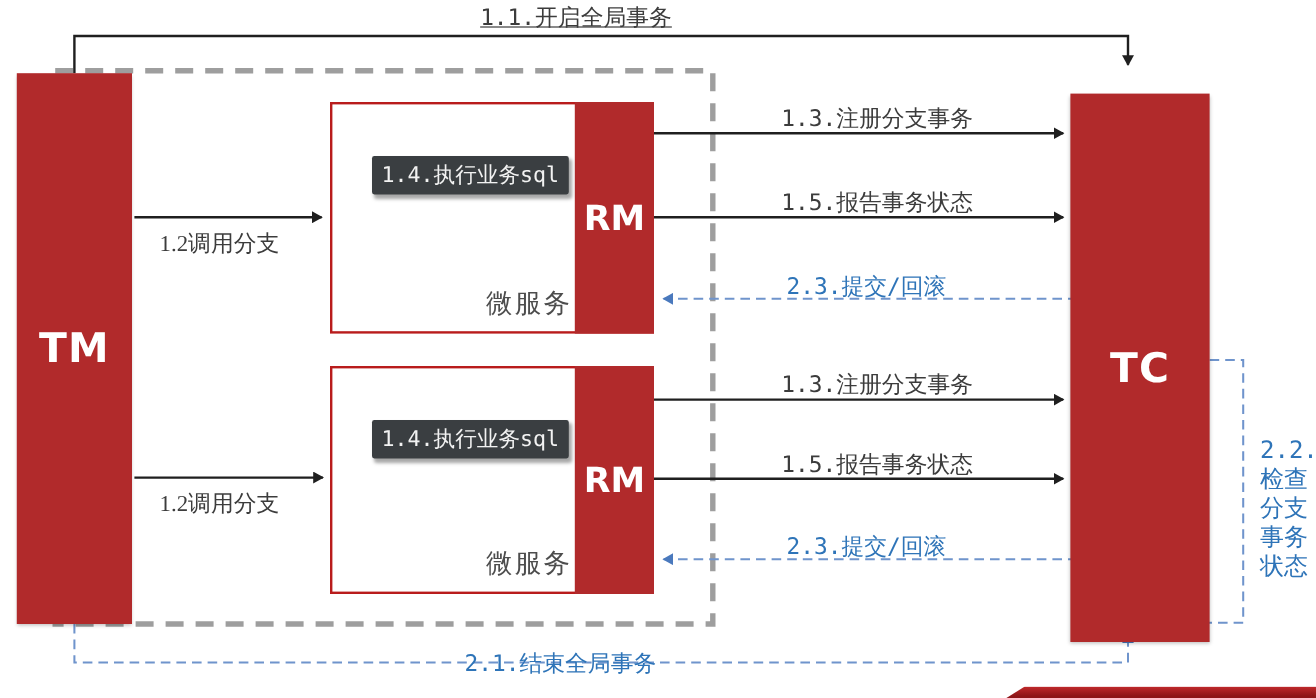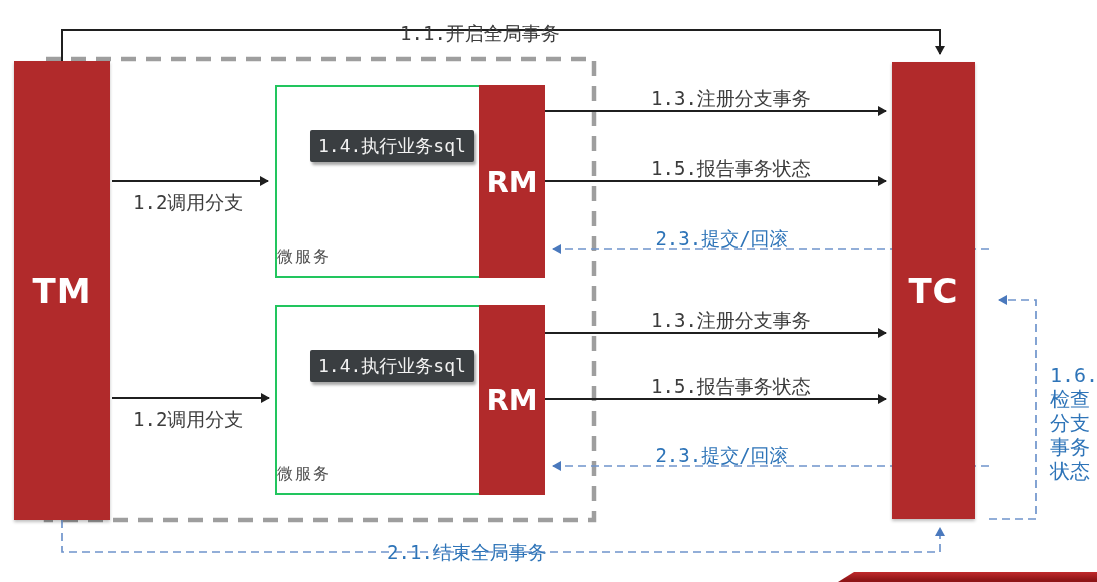--- a/index.html
+++ b/index.html
@@ -13,55 +13,55 @@
 
   
   .actor{
     position:absolute;background:#b12a2b;color:#ffffff;
     display:flex;align-items:center;justify-content:center;
     font-weight:bold;font-size:34px;letter-spacing:1px;
     box-shadow:0 2px 3px rgba(0,0,0,.25);
     z-index:3;
   }
   #tm{left:14px;top:61px;width:96px;height:459px;}
-  #tc{left:892px;top:62px;width:83px;height:457px;}
+  #tc{left:892px;top:78px;width:116px;height:457px;}
 
   
   .msbox{
     position:absolute;left:275px;width:270px;background:#ffffff;
-    border:2px solid #22c55e;z-index:3;
+    border:2px solid #b91c1c;z-index:3;
   }
   #ms1{top:85px;height:193px;}
   #ms2{top:305px;height:190px;}
   .rmbar{
     position:absolute;right:-2px;top:-2px;bottom:-2px;width:66px;
     background:#b12a2b;color:#fff;display:flex;align-items:center;justify-content:center;
     font-weight:bold;font-size:29px;
   }
   .sqlbadge{
     position:absolute;left:33px;top:43px;
     background:#3a3e41;color:#f2f2f2;
     font-family:"DejaVu Sans Mono","Liberation Mono",monospace;
     font-size:18px;padding:4px 8px;border-radius:2px;
     box-shadow:2px 3px 3px rgba(0,0,0,.35);
     white-space:nowrap;z-index:4;
   }
   .mslabel{
-    position:absolute;left:0;right:66px;bottom:8px;text-align:left;
-    color:#4d4d4d;font-size:16px;letter-spacing:2px;
+    position:absolute;left:0;right:66px;bottom:8px;text-align:right;
+    color:#4d4d4d;font-size:22px;letter-spacing:2px;
   }
 
   
   .elabel{
     position:absolute;white-space:nowrap;z-index:4;
     font-family:"DejaVu Sans Mono","Liberation Mono",monospace;
     font-size:19px;color:#3c3c3c;transform:translateX(-50%);
   }
   .elabel.blue{color:#2e74b8;text-align:center;}
-  .elabel.left{transform:none;}
+  .elabel.left{transform:none;font-family:Liberation Serif, serif;}
   #lbl-e22{
     position:absolute;left:1050px;top:363px;z-index:4;
     font-family:"DejaVu Sans Mono","Liberation Mono",monospace;
     font-size:20px;line-height:24px;color:#2e74b8;white-space:nowrap;
   }
 
   
   #ribbon{
     position:absolute;left:824px;top:572px;width:273px;height:10px;z-index:5;
     background:linear-gradient(to bottom,#c12a2c 0%,#8e1517 80%);
@@ -120,37 +120,37 @@
   </div>
 
   <div id="ms2" class="msbox">
     <div class="sqlbadge">1.4.执行业务sql</div>
     <div class="rmbar">
       <span>RM</span>
     </div>
     <div class="mslabel">微服务</div>
   </div>
 
-  <div class="elabel" style="left:480px;top:21px;">1.1.开启全局事务</div>
+  <div class="elabel" style="left:480px;top:2px;text-decoration:underline;">1.1.开启全局事务</div>
 
   <div class="elabel left" style="left:133px;top:190px;">1.2调用分支</div>
   <div class="elabel left" style="left:133px;top:407px;">1.2调用分支</div>
 
   <div class="elabel" style="left:731px;top:86px;">1.3.注册分支事务</div>
   <div class="elabel" style="left:731px;top:156px;">1.5.报告事务状态</div>
   <div class="elabel blue" style="left:722px;top:226px;">2.3.提交/回滚</div>
 
   <div class="elabel" style="left:731px;top:308px;">1.3.注册分支事务</div>
   <div class="elabel" style="left:731px;top:374px;">1.5.报告事务状态</div>
   <div class="elabel blue" style="left:722px;top:443px;">2.3.提交/回滚</div>
 
   <div class="elabel blue" style="left:467px;top:540px;">2.1.结束全局事务</div>
 
   <div id="lbl-e22">
-    <div>1.6.</div>
+    <div>2.2.</div>
     <div>检查</div>
     <div>分支</div>
     <div>事务</div>
     <div>状态</div>
   </div>
 
   <div id="ribbon"></div>
 </div>
 
 </body></html>

